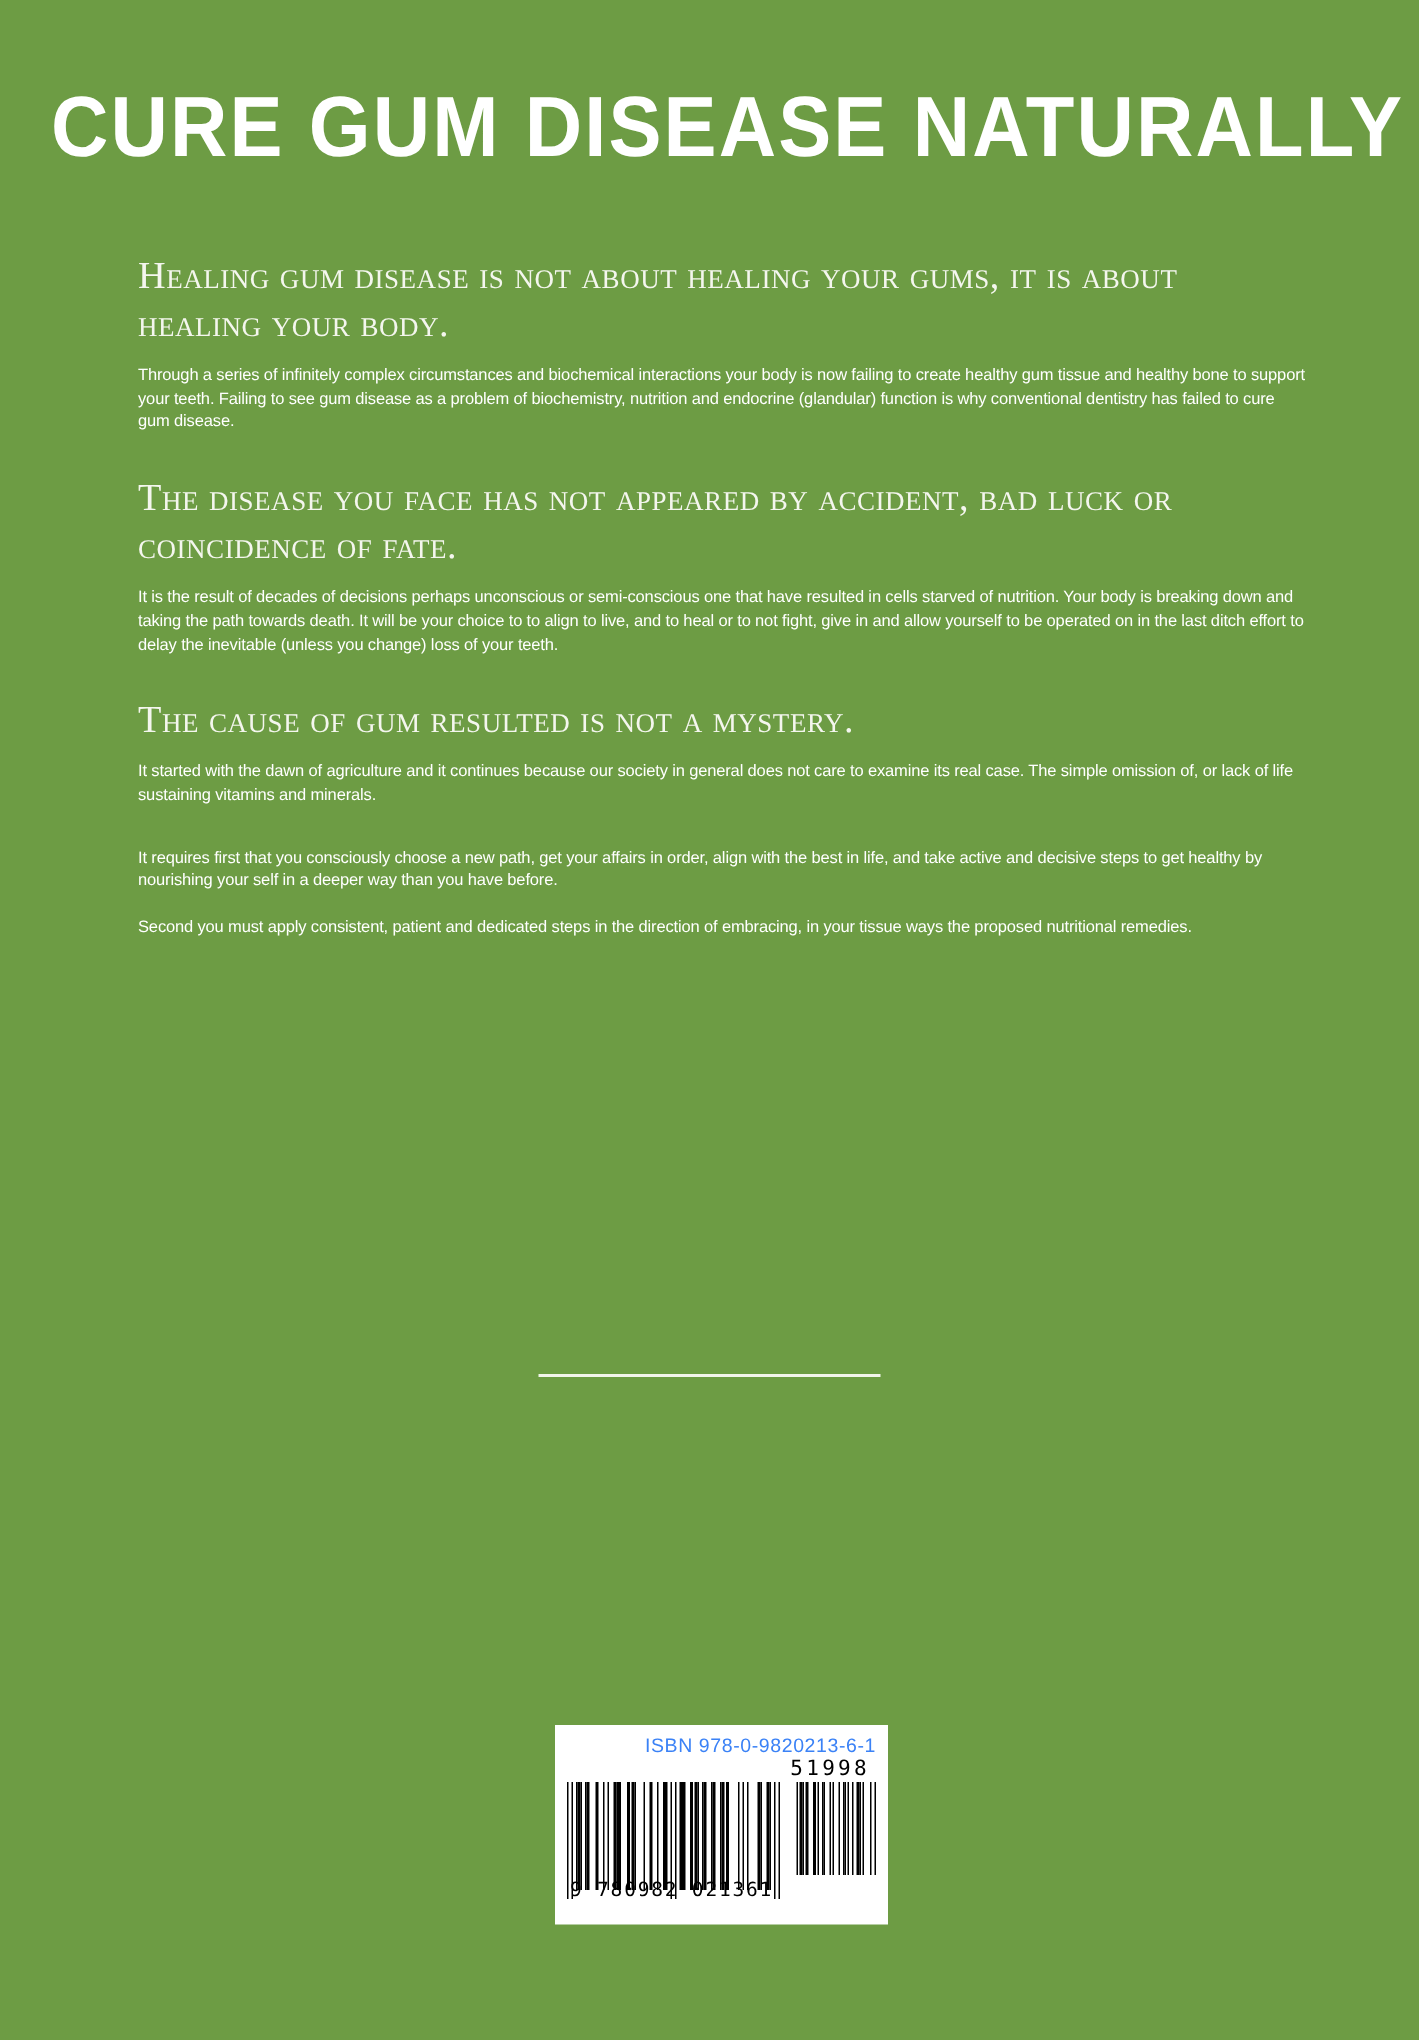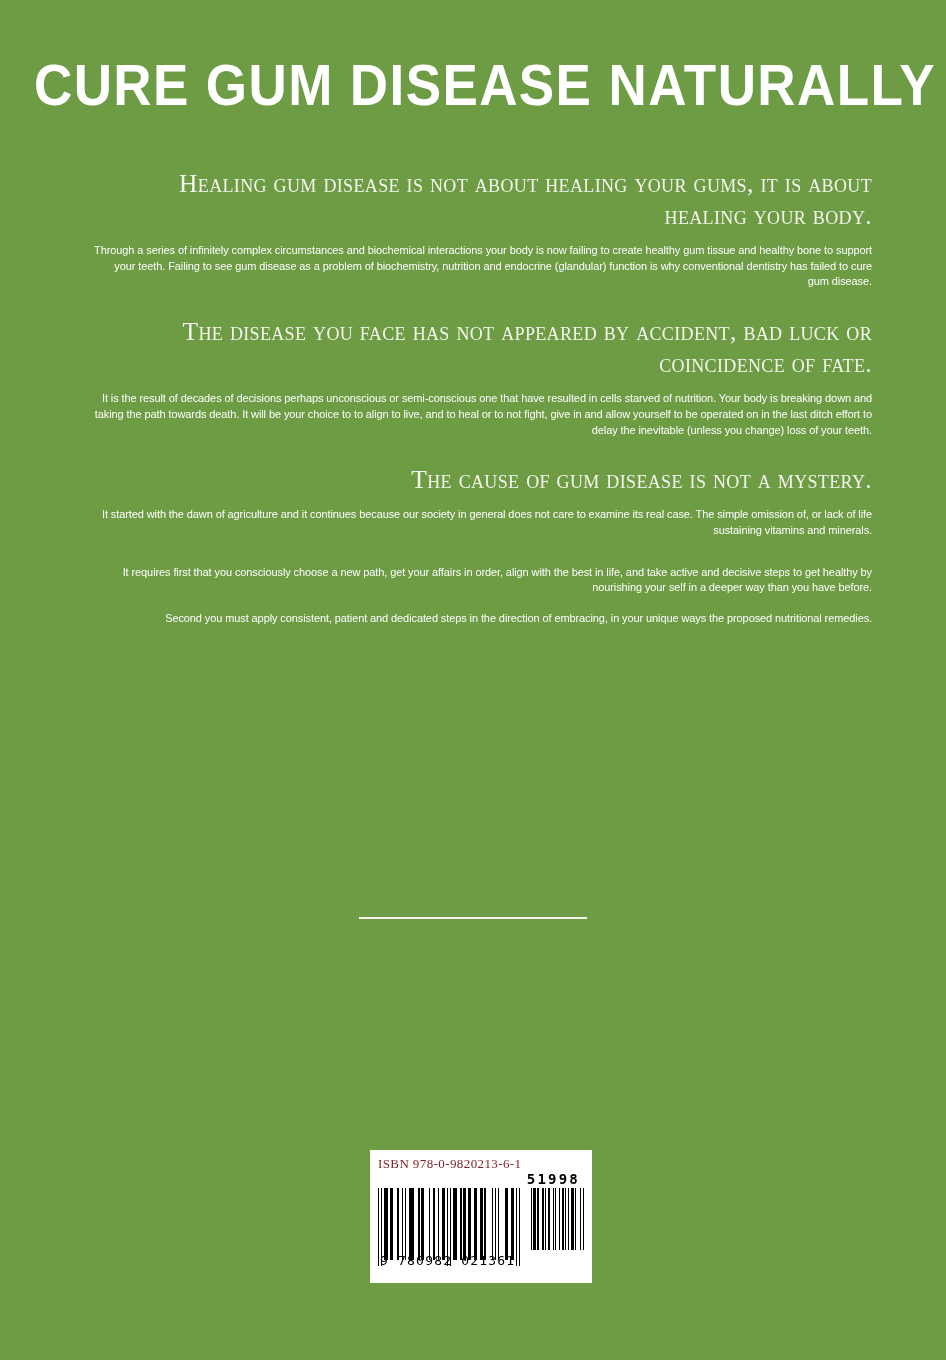--- a/index.html
+++ b/index.html
@@ -49,21 +49,20 @@
   
   .content {
     position: absolute;
     left: 92px;
     top: 168px;
     width: 780px;
   }
 
   .section {
     margin: 0 0 26px 0;
-    text-align: right;
   }
 
   h2.section-heading {
     margin: 0 0 11px 0;
     color: #f4f6ee;
     font-family: "Liberation Serif", "DejaVu Serif", serif;
     font-weight: 400;
     font-variant: small-caps;
     font-size: 25.5px;
     line-height: 1.26;
@@ -119,39 +118,38 @@
     position: absolute;
     left: 370px;
     top: 1150px;
     width: 222px;
     height: 133px;
     background: #ffffff;
     box-sizing: border-box;
     padding: 6px 8px 5px 8px;
   }
   .isbn-line {
-    font-family: Liberation Serif, serif;
+    font-family: Liberation Sans, sans-serif;
     font-size: 13px;
     line-height: 1;
-    color: #7f1d1d;
+    color: #3b82f6;
     letter-spacing: 0.4px;
-    text-align: left;
+    text-align: right;
     white-space: nowrap;
     margin: 1px 0 2px 0;
   }
   .addon-line {
     font-family: "DejaVu Sans Mono", "Liberation Mono", monospace;
     font-size: 14px;
     line-height: 1;
     color: #000000;
     letter-spacing: 2.2px;
     text-align: right;
     padding-right: 4px;
     margin: 0 0 2px 0;
-    font-weight: bold;
   }
   .bars-row {
     display: flex;
     align-items: flex-start;
     justify-content: space-between;
     height: 78px;
   }
   .bars-main {
     width: 142px;
     height: 78px;
@@ -193,27 +191,27 @@
       <h2 class="section-heading">Healing gum disease is not about healing your gums, it is about healing your body.</h2>
       <p class="body-text">Through a series of infinitely complex circumstances and biochemical interactions your body is now failing to create healthy gum tissue and healthy bone to support your teeth. Failing to see gum disease as a problem of biochemistry, nutrition and endocrine (glandular) function is why conventional dentistry has failed to cure gum disease.</p>
     </section>
 
     <section class="section">
       <h2 class="section-heading">The disease you face has not appeared by accident, bad luck or coincidence of fate.</h2>
       <p class="body-text">It is the result of decades of decisions perhaps unconscious or semi-conscious one that have resulted in cells starved of nutrition. Your body is breaking down and taking the path towards death. It will be your choice to to align to live, and to heal or to not fight, give in and allow yourself to be operated on in the last ditch effort to delay the inevitable (unless you change) loss of your teeth.</p>
     </section>
 
     <section class="section">
-      <h2 class="section-heading">The cause of gum disease is not a mystery.</h2>
+      <h2 class="section-heading">The cause of gum resulted is not a mystery.</h2>
       <p class="body-text">It started with the dawn of agriculture and it continues because our society in general does not care to examine its real case. The simple omission of, or lack of life sustaining vitamins and minerals.</p>
     </section>
 
     <section class="section">
       <p class="body-text">It requires first that you consciously choose a new path, get your affairs in order, align with the best in life, and take active and decisive steps to get healthy by nourishing your self in a deeper way than you have before.</p>
-      <p class="body-text">Second you must apply consistent, patient and dedicated steps in the direction of embracing, in your unique ways the proposed nutritional remedies.</p>
+      <p class="body-text">Second you must apply consistent, patient and dedicated steps in the direction of embracing, in your tissue ways the proposed nutritional remedies.</p>
     </section>
 
   </div>
 
   <div class="divider-wrap">
     <span class="divider"></span>
   </div>
 
 
   <div class="barcode-box">

